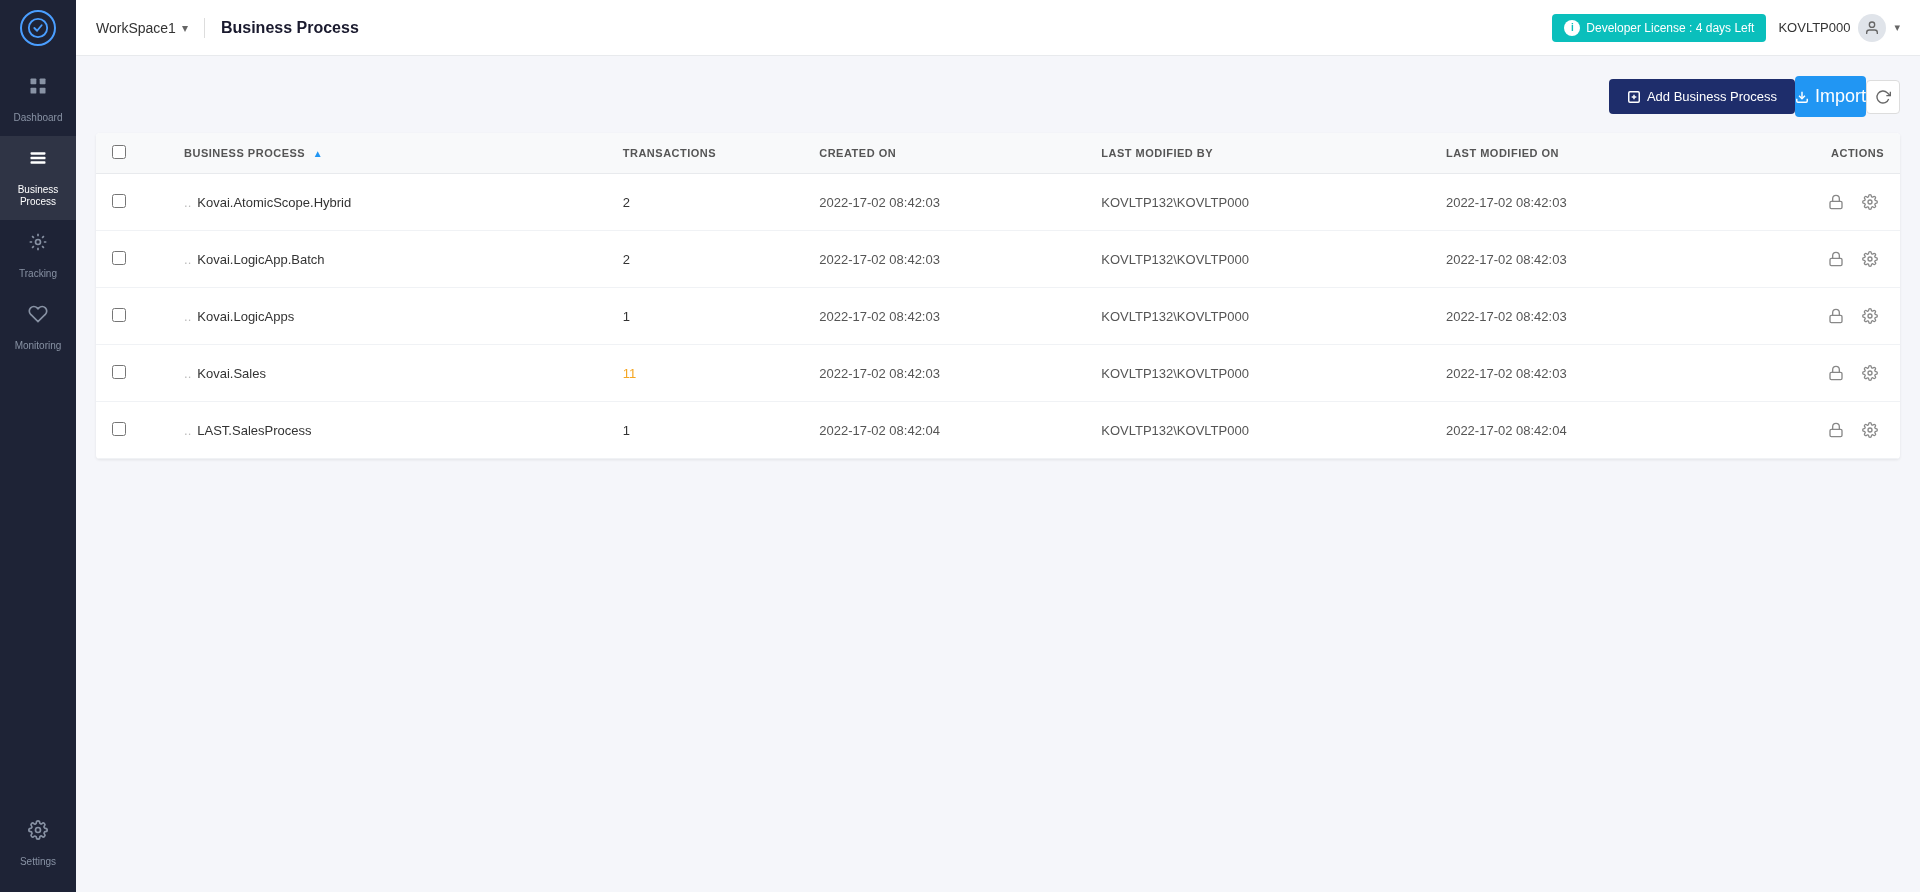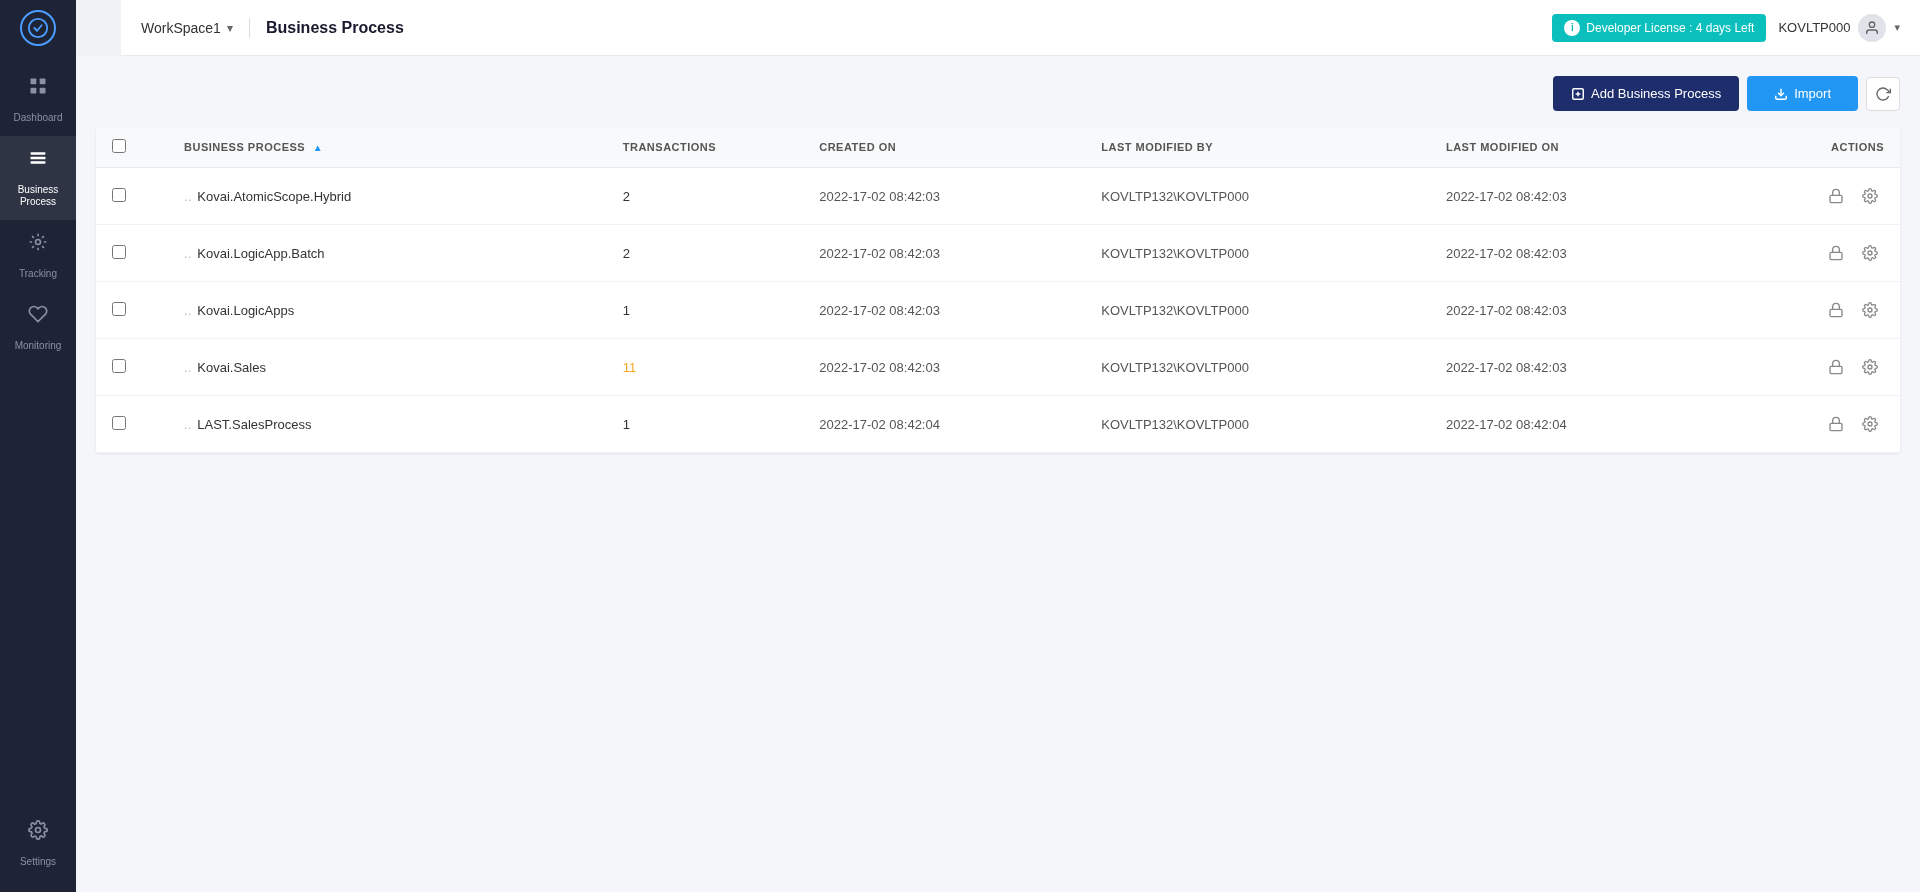--- a/index.html
+++ b/index.html
@@ -79,21 +79,20 @@
 
     
     .header {
       height: 56px;
       background: #ffffff;
       display: flex;
       align-items: center;
       padding: 0 20px;
       border-bottom: 1px solid #e8eaed;
       flex-shrink: 0;
-      margin-left: 45px;
     }
     .workspace-selector {
       display: flex;
       align-items: center;
       gap: 6px;
       cursor: pointer;
       color: #333;
       font-size: 14px;
       font-weight: 500;
     }
@@ -165,43 +164,42 @@
       padding: 20px;
       overflow: auto;
       background: #f5f6fa;
     }
 
     
     .toolbar {
       display: flex;
       justify-content: flex-end;
       align-items: center;
-      gap: 8px;
       margin-bottom: 16px;
     }
     .btn-add {
       background: #1e2d6b;
       color: white;
       border: none;
       padding: 10px 18px;
       border-radius: 4px;
       font-size: 13px;
       cursor: pointer;
       display: flex;
       align-items: center;
       gap: 6px;
       font-weight: 500;
     }
     .btn-import {
       background: #2196f3;
       color: white;
       border: none;
-      padding: 10px 27px;
+      padding: 10px 0;
       border-radius: 4px;
-      font-size: 13px;
+      font-size: 18px;
       cursor: pointer;
       display: flex;
       align-items: center;
       gap: 6px;
       font-weight: 500;
     }
     .btn-refresh {
       background: white;
       border: 1px solid #ddd;
       width: 34px;

